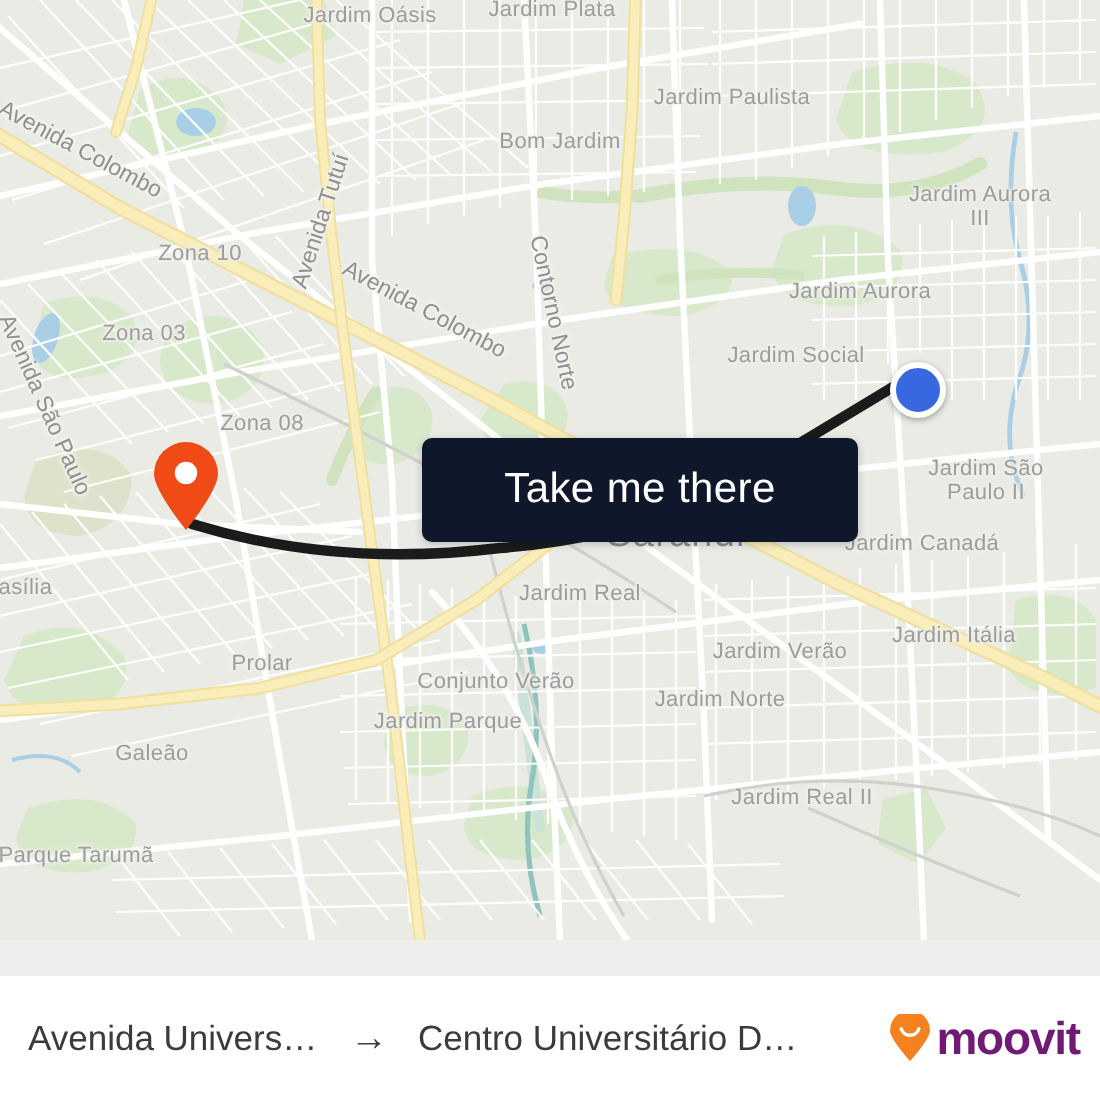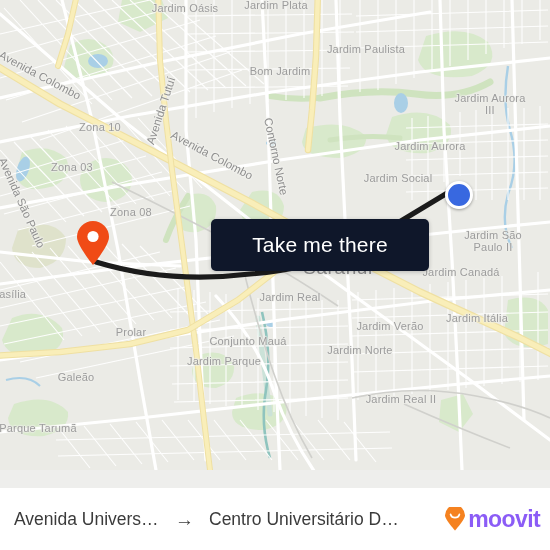--- a/index.html
+++ b/index.html
@@ -133,21 +133,21 @@
   #moovit-logo {
     flex: 0 0 auto;
     margin-left: auto;
     display: flex;
     align-items: center;
     gap: 2px;
   }
   #moovit-wordmark {
     font-size: 23px;
     font-weight: bold;
-    color: #8b5cf6;
+    color: #701a75;
     letter-spacing: -.6px;
   }
 </style>
 </head>
 <body>
 
 <div id="app">
 
   <div id="map">
 
@@ -329,21 +329,21 @@
     <div class="maplabel" style="left:430px; top:146px;">Jardim Aurora</div>
     <div class="maplabel" style="left:398px; top:178px;">Jardim Social</div>
     <div class="maplabel" style="left:100px; top:127px;">Zona 10</div>
     <div class="maplabel" style="left:72px; top:167px;">Zona 03</div>
     <div class="maplabel" style="left:131px; top:212px;">Zona 08</div>
     <div class="maplabel two-line" style="left:493px; top:241px; width:70px;">Jardim São Paulo II</div>
     <div class="maplabel" style="left:461px; top:272px;">Jardim Canadá</div>
     <div class="maplabel" style="left:290px; top:297px;">Jardim Real</div>
     <div class="maplabel" style="left:477px; top:318px;">Jardim Itália</div>
     <div class="maplabel" style="left:390px; top:326px;">Jardim Verão</div>
-    <div class="maplabel" style="left:248px; top:341px;">Conjunto Mauá</div>
+    <div class="maplabel" style="left:248px; top:341px;">Conjunto Verão</div>
     <div class="maplabel" style="left:360px; top:350px;">Jardim Norte</div>
     <div class="maplabel" style="left:76px; top:345px;margin-top:32px;">Galeão</div>
     <div class="maplabel" style="left:131px; top:332px;">Prolar</div>
     <div class="maplabel" style="left:224px; top:361px;">Jardim Parque</div>
     <div class="maplabel" style="left:401px; top:399px;">Jardim Real II</div>
     <div class="maplabel" style="left:38px; top:428px;">Parque Tarumã</div>
     <div class="maplabel" style="left:7px; top:294px;">Brasília</div>
 
     <div class="maplabel city" style="left:338px; top:268px;">Sarandi</div>
 

